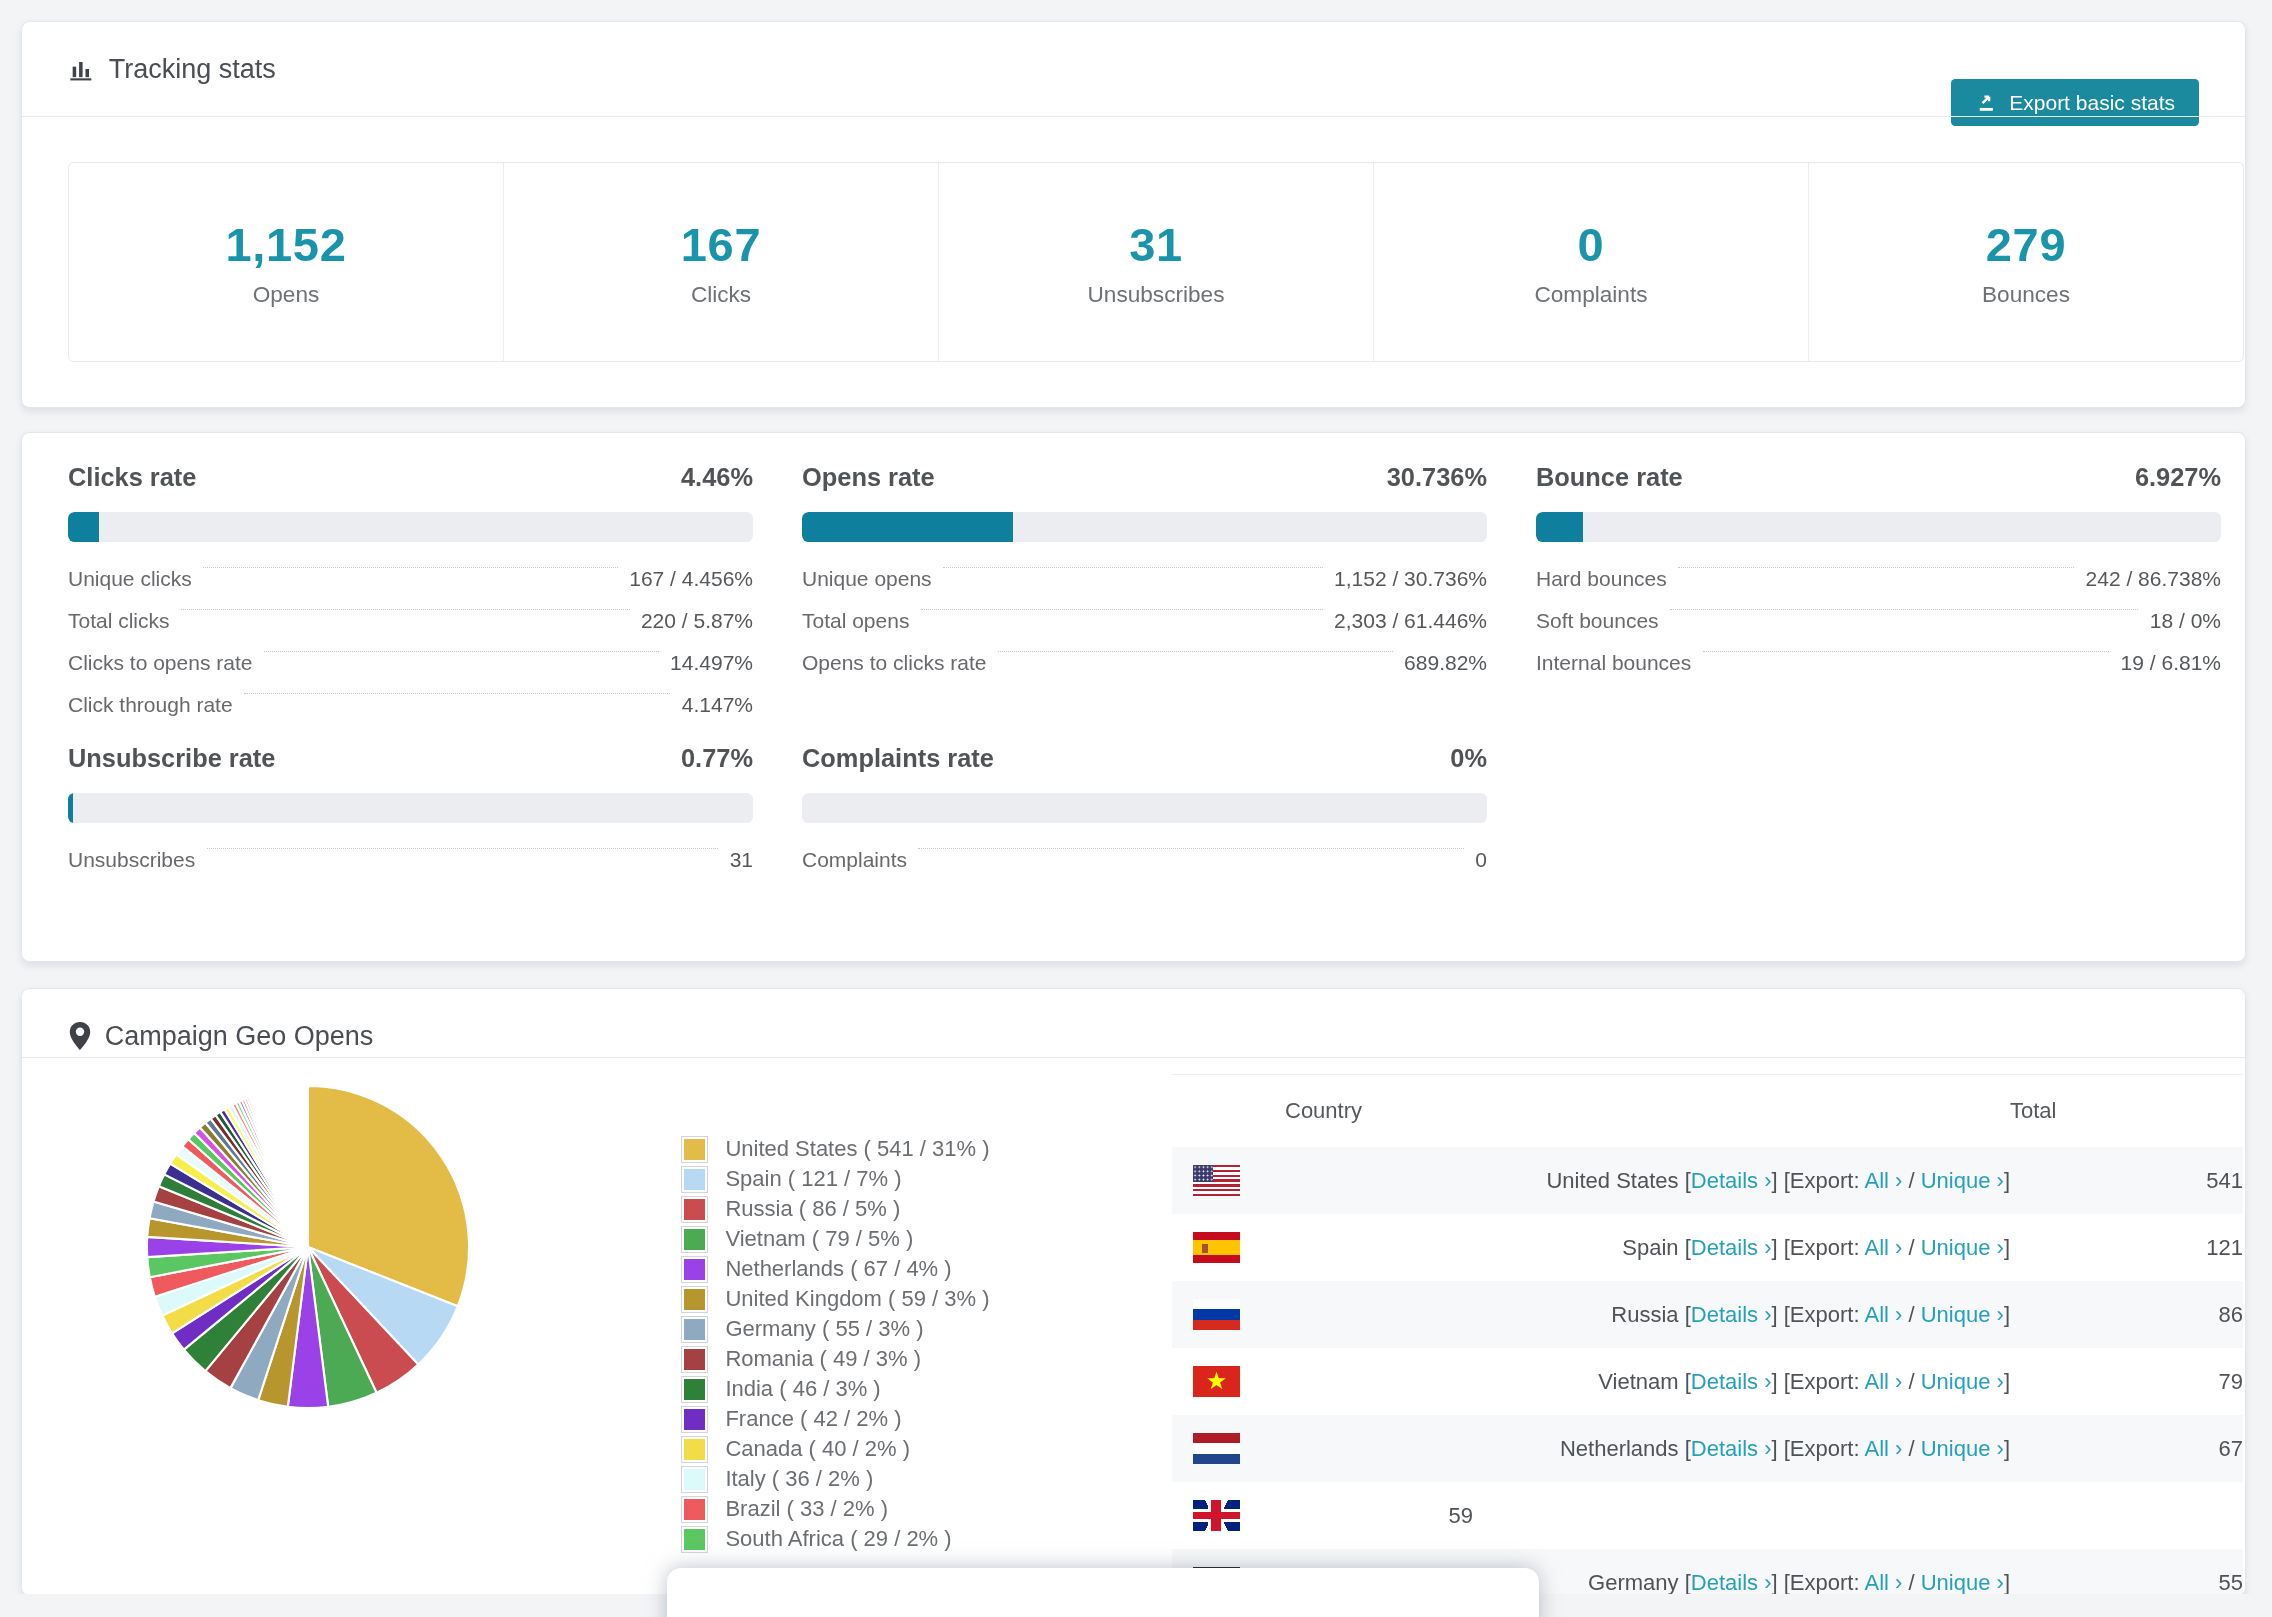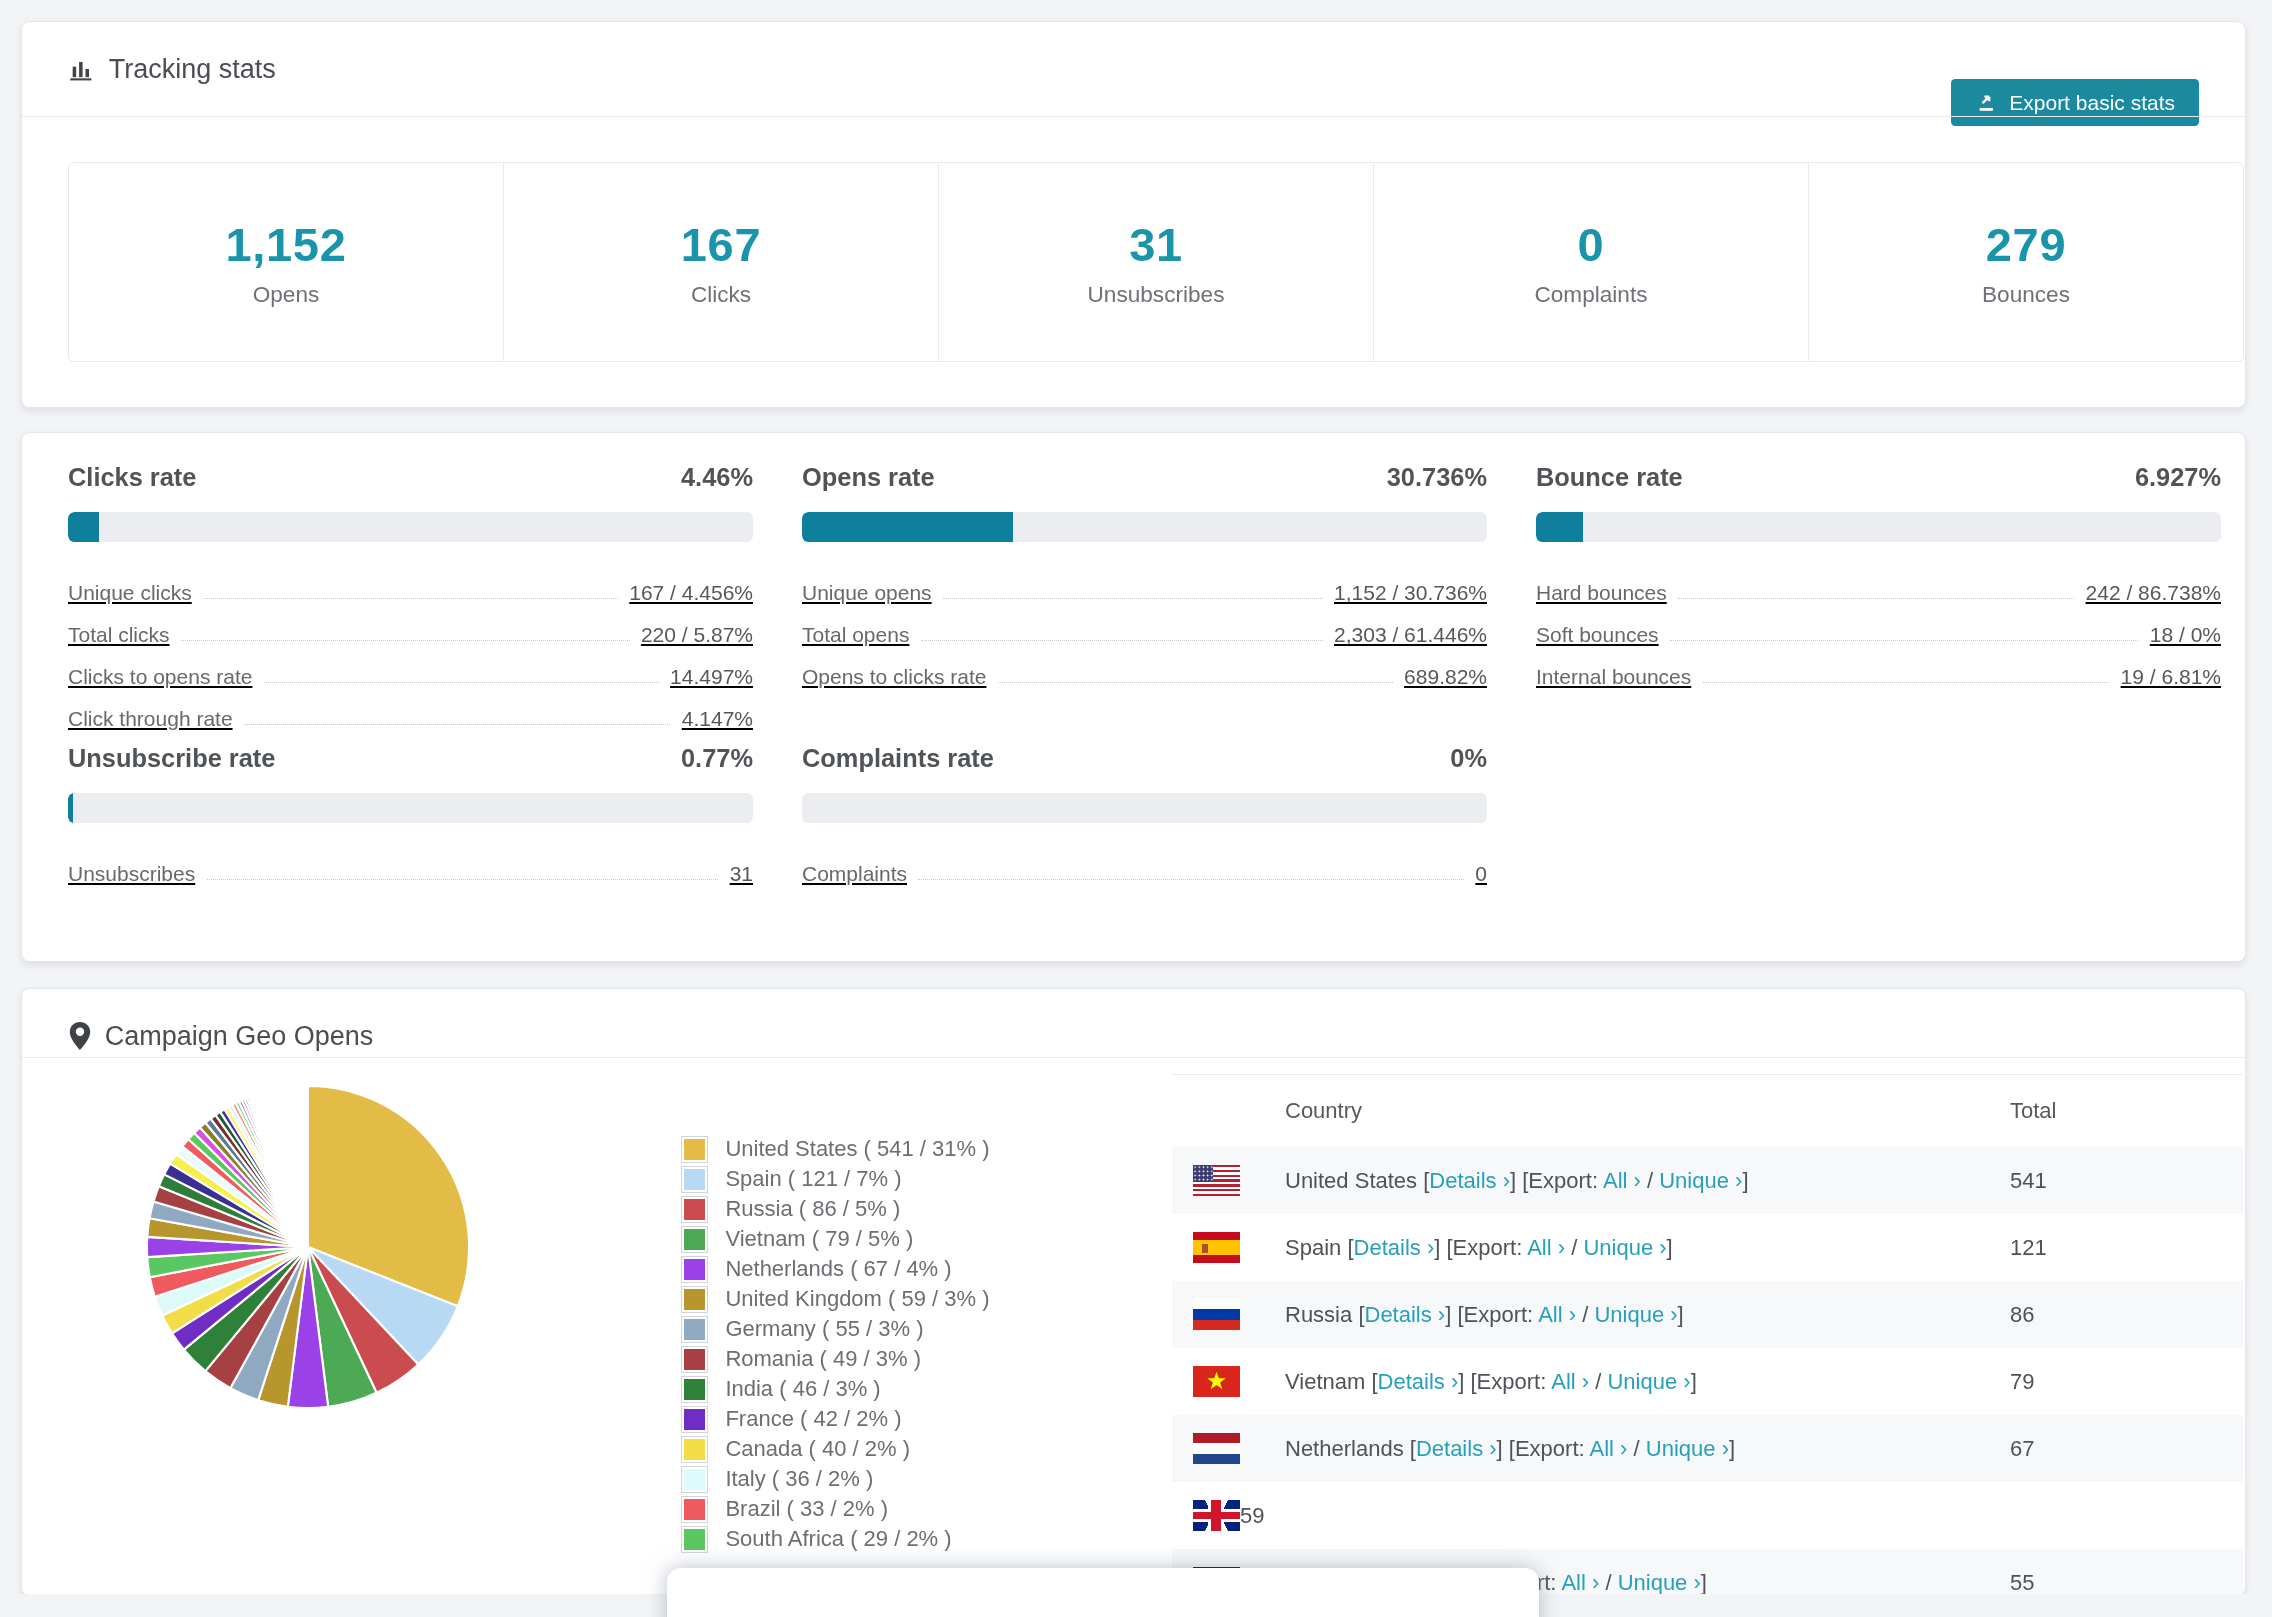--- a/index.html
+++ b/index.html
@@ -22,35 +22,35 @@
   .stat-value{font-size:47px;font-weight:700;color:#1994ab;letter-spacing:0.7px;}
   .stat-label{font-size:22.6px;color:#6e7175;}
   
   #card-rates{top:432px;height:528px;}
   .rate-panel{position:absolute;width:685px;}
   .rate-head{display:flex;justify-content:space-between;align-items:baseline;
              font-size:25.4px;font-weight:700;color:#515457;gap:35px;}
   .rate-bar{position:relative;margin-top:20px;height:30px;border-radius:6.4px;background:#ebedf1;overflow:hidden;}
   .rate-fill{position:absolute;left:0;top:0;bottom:0;width:0;background:#0e7f9c;border-radius:6.4px 0 0 6.4px;}
   .rate-rows{margin-top:25.4px;}
-  .rate-row{display:flex;align-items:flex-end;height:42px;font-size:21px;text-decoration:underline;}
+  .rate-row{display:flex;align-items:flex-start;height:42px;font-size:21px;}
   .rate-row .lbl{color:#67696c;padding-bottom:4.2px;white-space:nowrap;}
   .rate-row .leader{flex:1;border-bottom:1.4px dotted #c6c8cb;margin:0 11.3px 10px;}
   .rate-row .val{color:#55585b;padding-bottom:4.2px;white-space:nowrap;}
   
   #card-geo{top:988px;height:606px;overflow:hidden;}
   #pie-wrap{position:absolute;left:120px;top:92px;width:332px;height:332px;}
   .legend{position:absolute;left:660px;top:101px;margin-top:44px;}
   .legend-item{display:flex;align-items:center;height:30px;font-size:22px;color:#6b6e72;}
   .swatch{width:21px;height:21px;margin-right:18.4px;border:2.1px solid #fff;outline:1.4px solid #d2d4d7;background:#ccc;}
   .geo-table{position:absolute;left:1150px;top:85px;width:1071px;border-top:0.7px solid #eceef0;}
   .geo-header{display:flex;align-items:center;height:72px;font-size:22px;color:#56595c;}
   .geo-header .col-country{margin-left:113px;flex:1;}
   .geo-header .col-total{width:233px;}
-  .geo-row{display:flex;align-items:center;height:67px;font-size:22px;color:#4f5256;}
+  .geo-row{display:flex;align-items:center;height:67px;font-size:22px;color:#4f5256;text-align:right;}
   .geo-row:nth-child(odd){background:#f7f8f9;}
   .geo-row .flag{width:47px;height:31px;margin-left:21px;flex:0 0 auto;position:relative;overflow:hidden;}
   .geo-row .rowtext{margin-left:45px;flex:1;white-space:nowrap;}
   .geo-row .total{width:233px;}
   a.lnk{color:#269fbd;text-decoration:none;}
   
   .flag-us{background:repeating-linear-gradient(180deg,#b22234 0 2.4px,#fff 2.4px 4.8px);}
   .flag-us::after{content:"";position:absolute;left:0;top:0;width:20px;height:17px;background:#3c3b6e;
     background-image:radial-gradient(#fff 0.7px,transparent 1px);background-size:4.2px 4.2px;}
   .flag-es{background:linear-gradient(180deg,#c60b1e 0 25%,#ffc400 25% 75%,#c60b1e 75%);}

